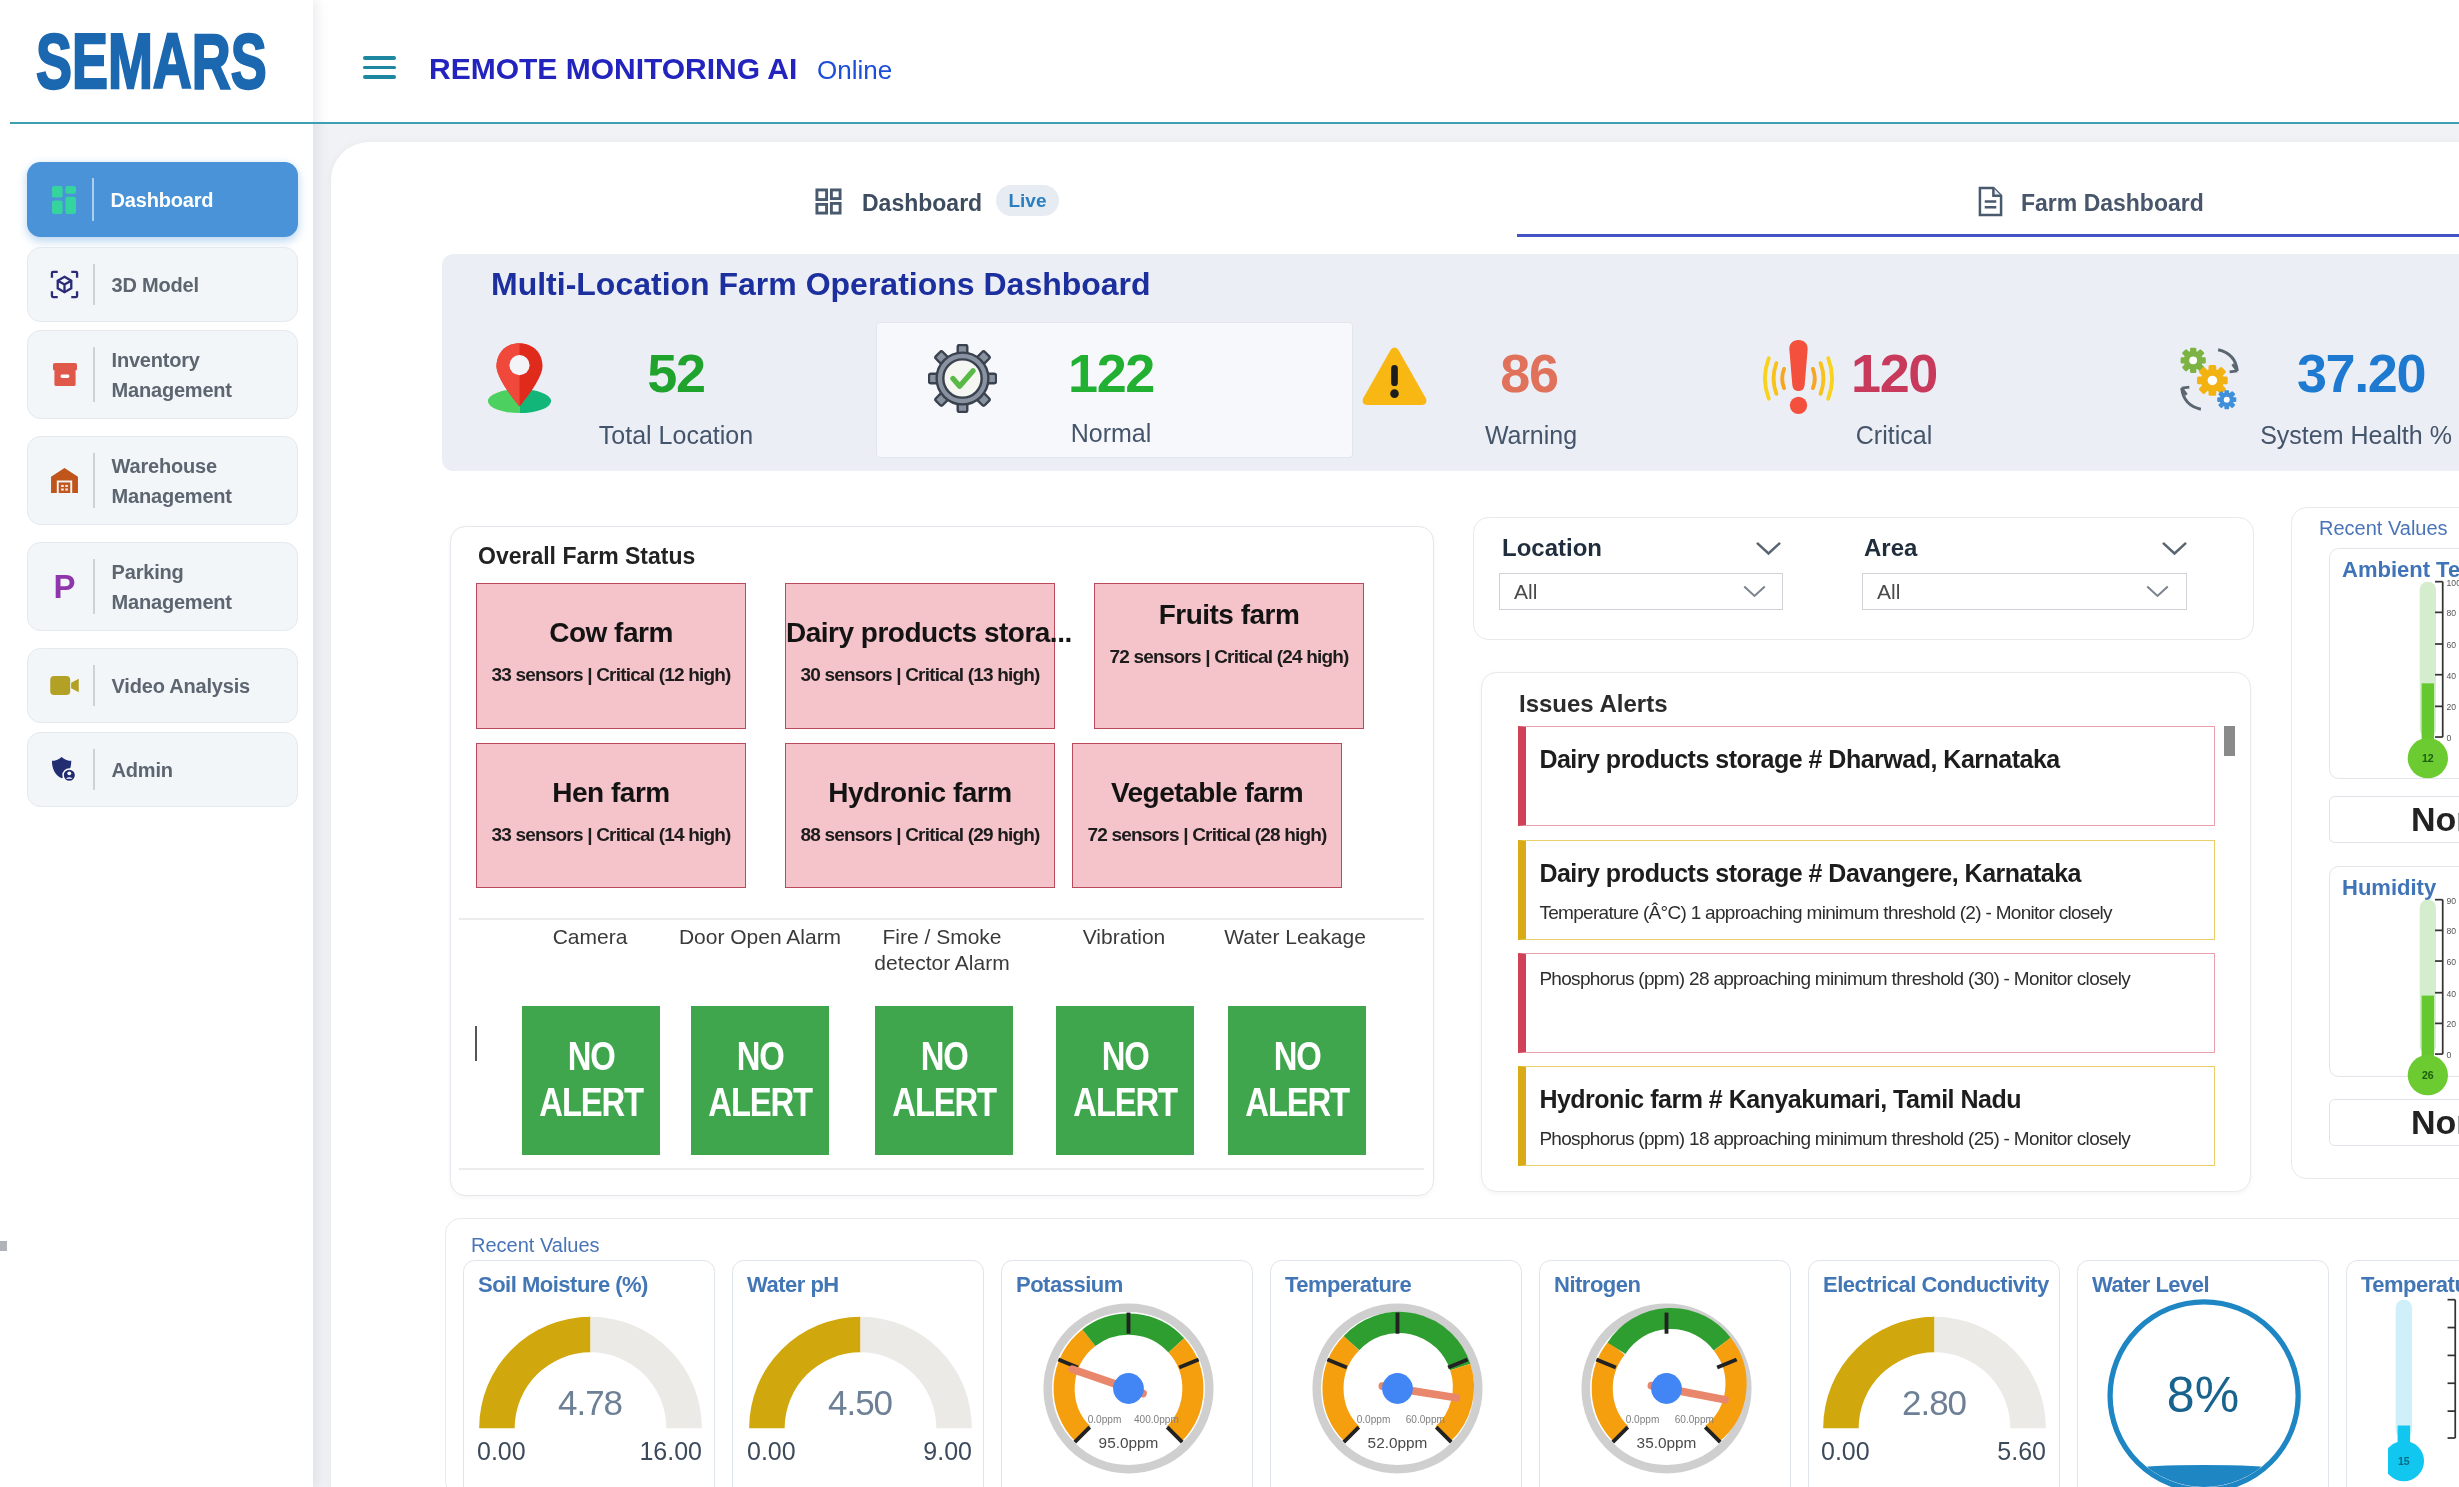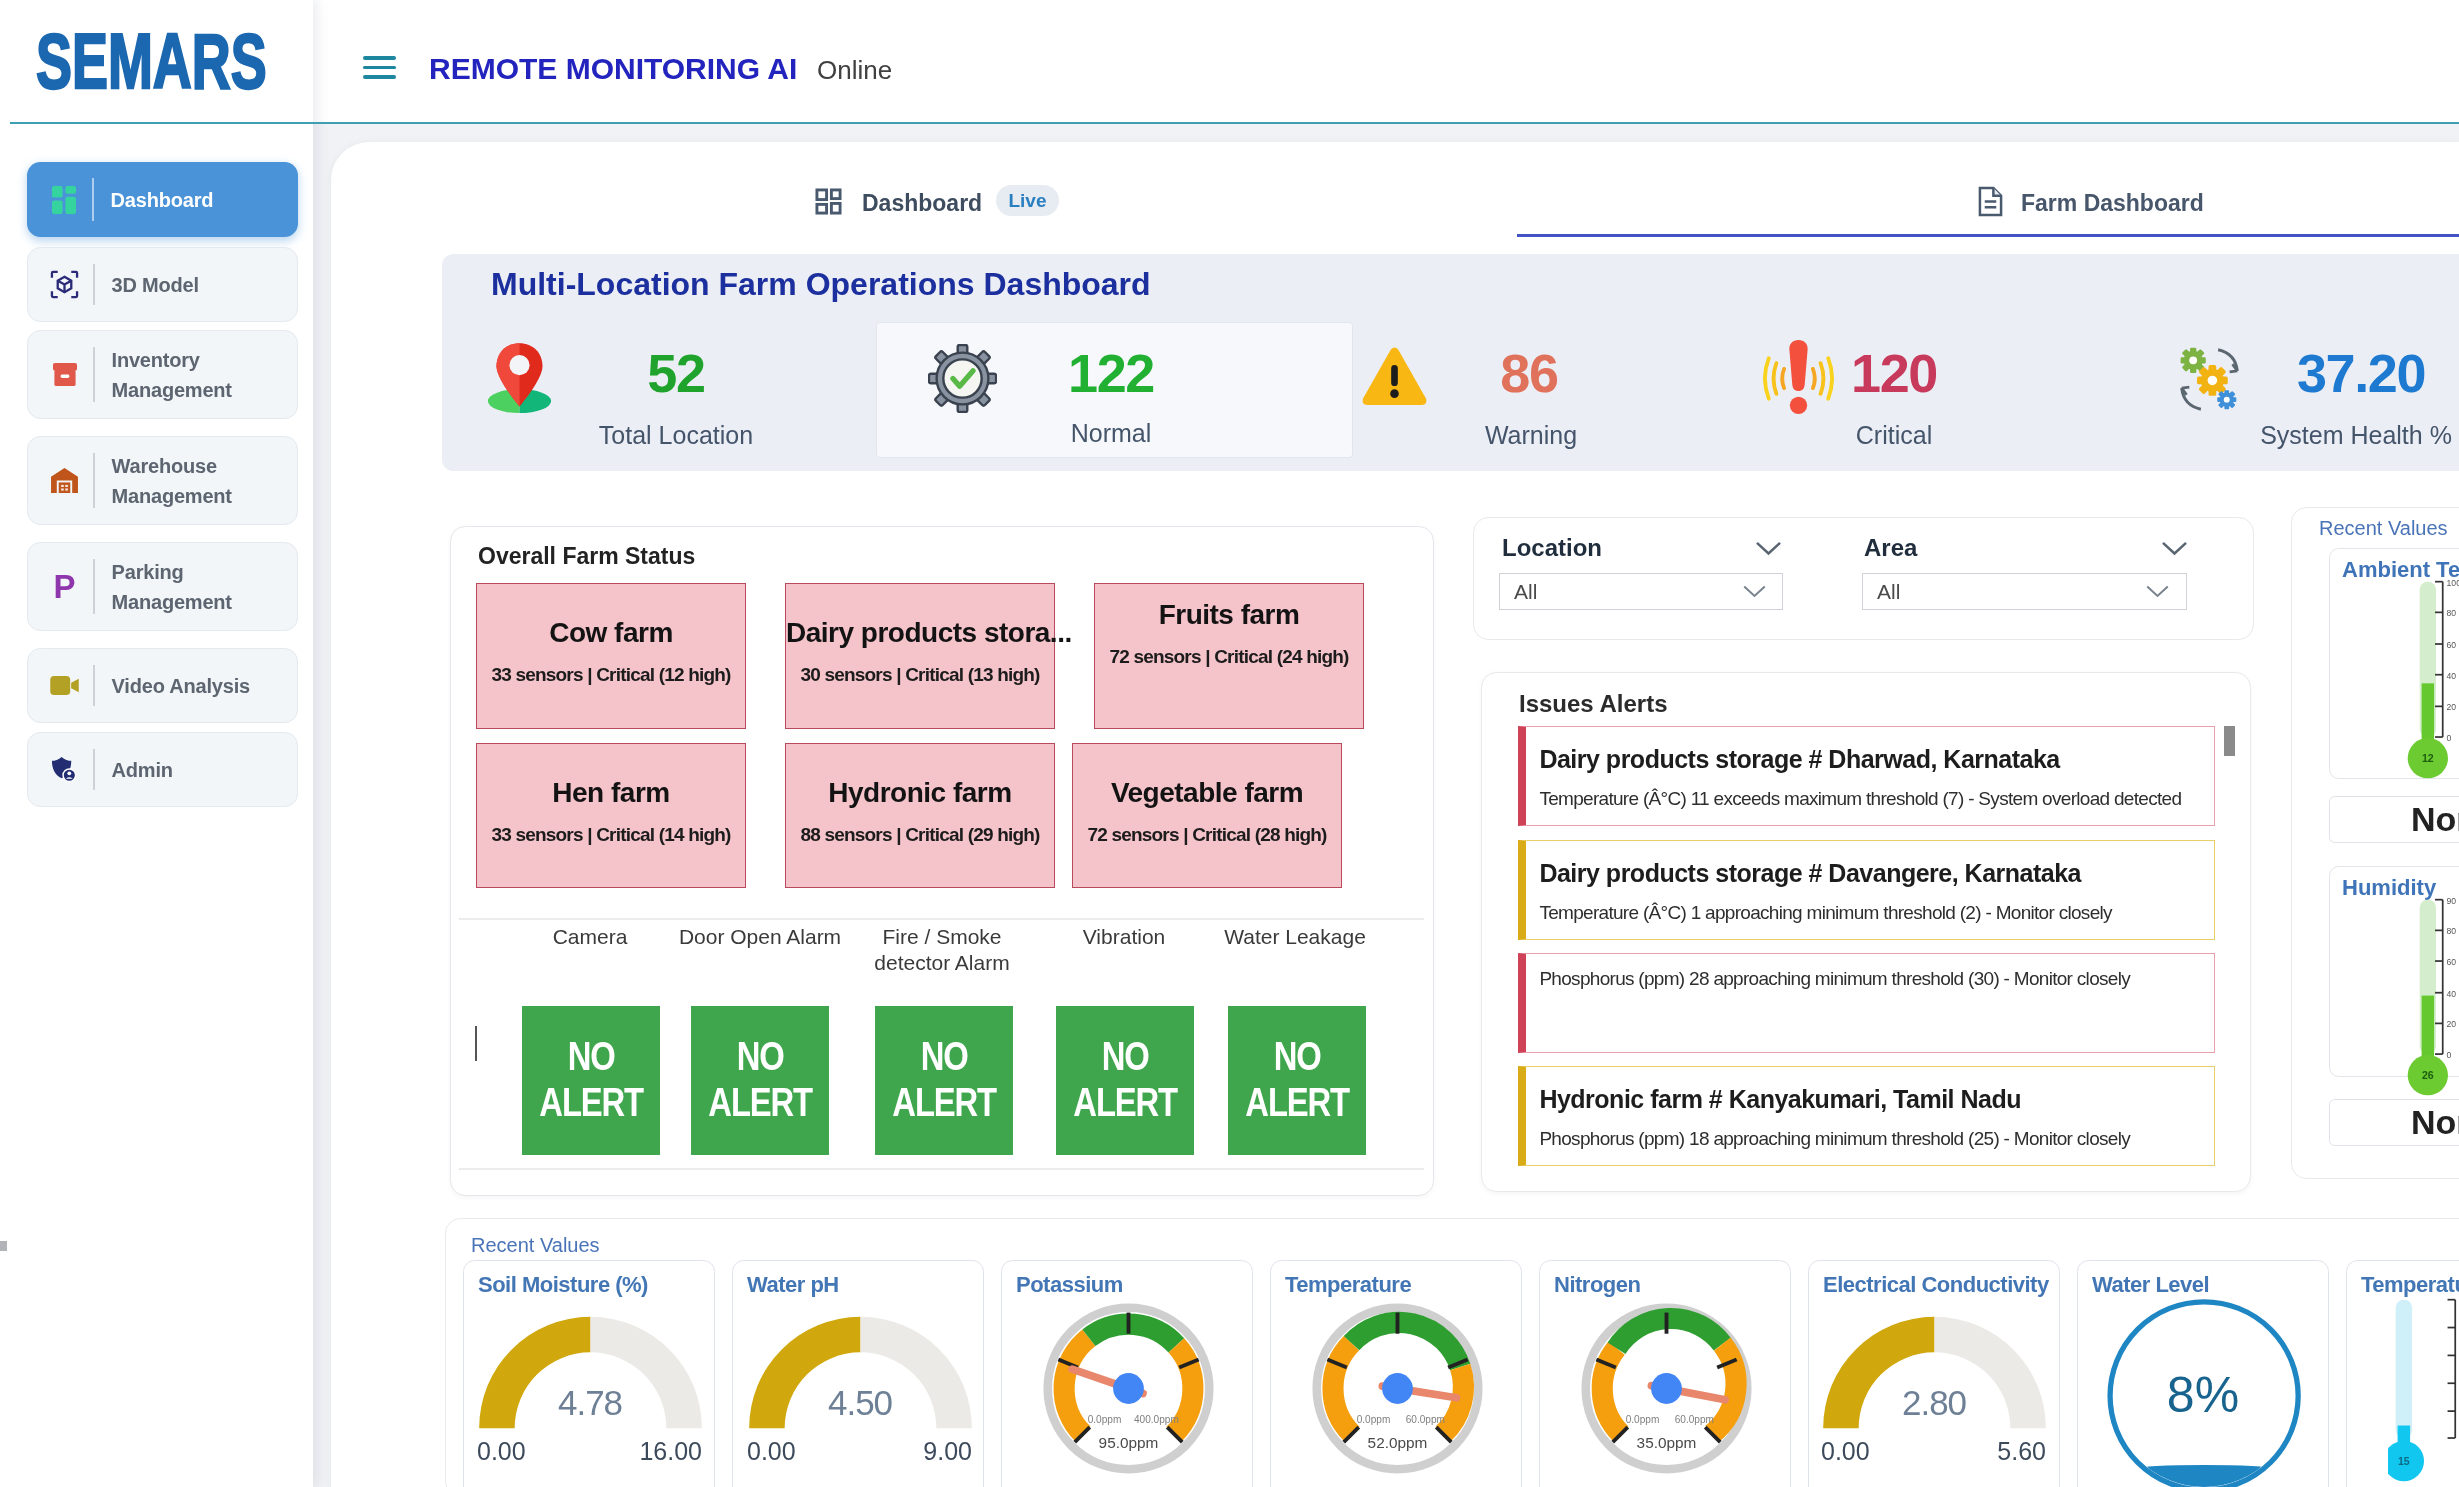--- a/index.html
+++ b/index.html
@@ -100,21 +100,21 @@
     <span class="div"></span>
     <span class="txt">Admin</span>
   </div>
 
   <div class="abs" style="left:363px;top:56px;width:33px;height:26px;">
     <div style="height:3.8px;background:#1d87a0;border-radius:1.9px;"></div>
     <div style="height:3.8px;background:#1d87a0;border-radius:1.9px;margin-top:5.8px;"></div>
     <div style="height:3.8px;background:#1d87a0;border-radius:1.9px;margin-top:5.8px;"></div>
   </div>
   <div class="abs" style="left:429px;top:52px;font-size:30px;font-weight:800;color:#2324be;">REMOTE MONITORING AI</div>
-  <div class="abs" style="left:817px;top:55px;font-size:26px;font-weight:500;color:#404040;">Online</div>
+  <div class="abs" style="left:817px;top:55px;font-size:26px;font-weight:500;color:#1d4ed8;">Online</div>
 
   <div class="abs" style="left:331px;top:142px;width:2128px;height:1345px;background:#ffffff;border-radius:38px 0 0 0;box-shadow:0 1.9px 9.6px rgba(0,0,0,0.05);"></div>
 
   <div class="abs" style="left:815px;top:188px;">
     <svg width="27" height="27" viewBox="0 0 28 28" fill="none" stroke="#4a5a6e" stroke-width="3">
       <rect x="2" y="2" width="10" height="10"></rect>
       <rect x="17" y="2" width="9" height="9"></rect>
       <rect x="2" y="17" width="10" height="9"></rect>
       <rect x="17" y="16" width="9" height="10"></rect>
     </svg>
@@ -312,21 +312,20 @@
   <div class="abs" style="left:1519px;top:690px;font-size:24px;font-weight:700;color:#2b2b2b;">Issues Alerts</div>
   <style>
     .alert { position:absolute; left:1518px; width:697px; height:100px; background:#ffffff; }
     .alert.red { border:1.9px solid #e9a0ab; border-left:8.6px solid #cf4257; }
     .alert.yel { border:1.9px solid #e8cf6a; border-left:8.6px solid #d9ab16; }
     .alert .at { margin:18px 0 0 13.4px; font-size:25px; font-weight:700; color:#1d1d1d; letter-spacing:-0.5px; white-space:nowrap; }
     .alert .ad { margin:14.4px 0 0 13.4px; font-size:19px; color:#2e2e2e; letter-spacing:-0.7px; white-space:nowrap; }
   </style>
   <div class="alert red" style="top:726px;">
       <div class="at">Dairy products storage # Dharwad, Karnataka</div>
-      <div class="ad">Temperature (Â°C) 11 exceeds maximum threshold (7) - System overload detected</div>
     </div>
   <div class="alert yel" style="top:840px;">
       <div class="at">Dairy products storage # Davangere, Karnataka</div>
       <div class="ad">Temperature (Â°C) 1 approaching minimum threshold (2) - Monitor closely</div>
     </div>
   <div class="alert red" style="top:953px;">
       <div class="ad">Phosphorus (ppm) 28 approaching minimum threshold (30) - Monitor closely</div>
     </div>
   <div class="alert yel" style="top:1066px;">
       <div class="at">Hydronic farm # Kanyakumari, Tamil Nadu</div>

